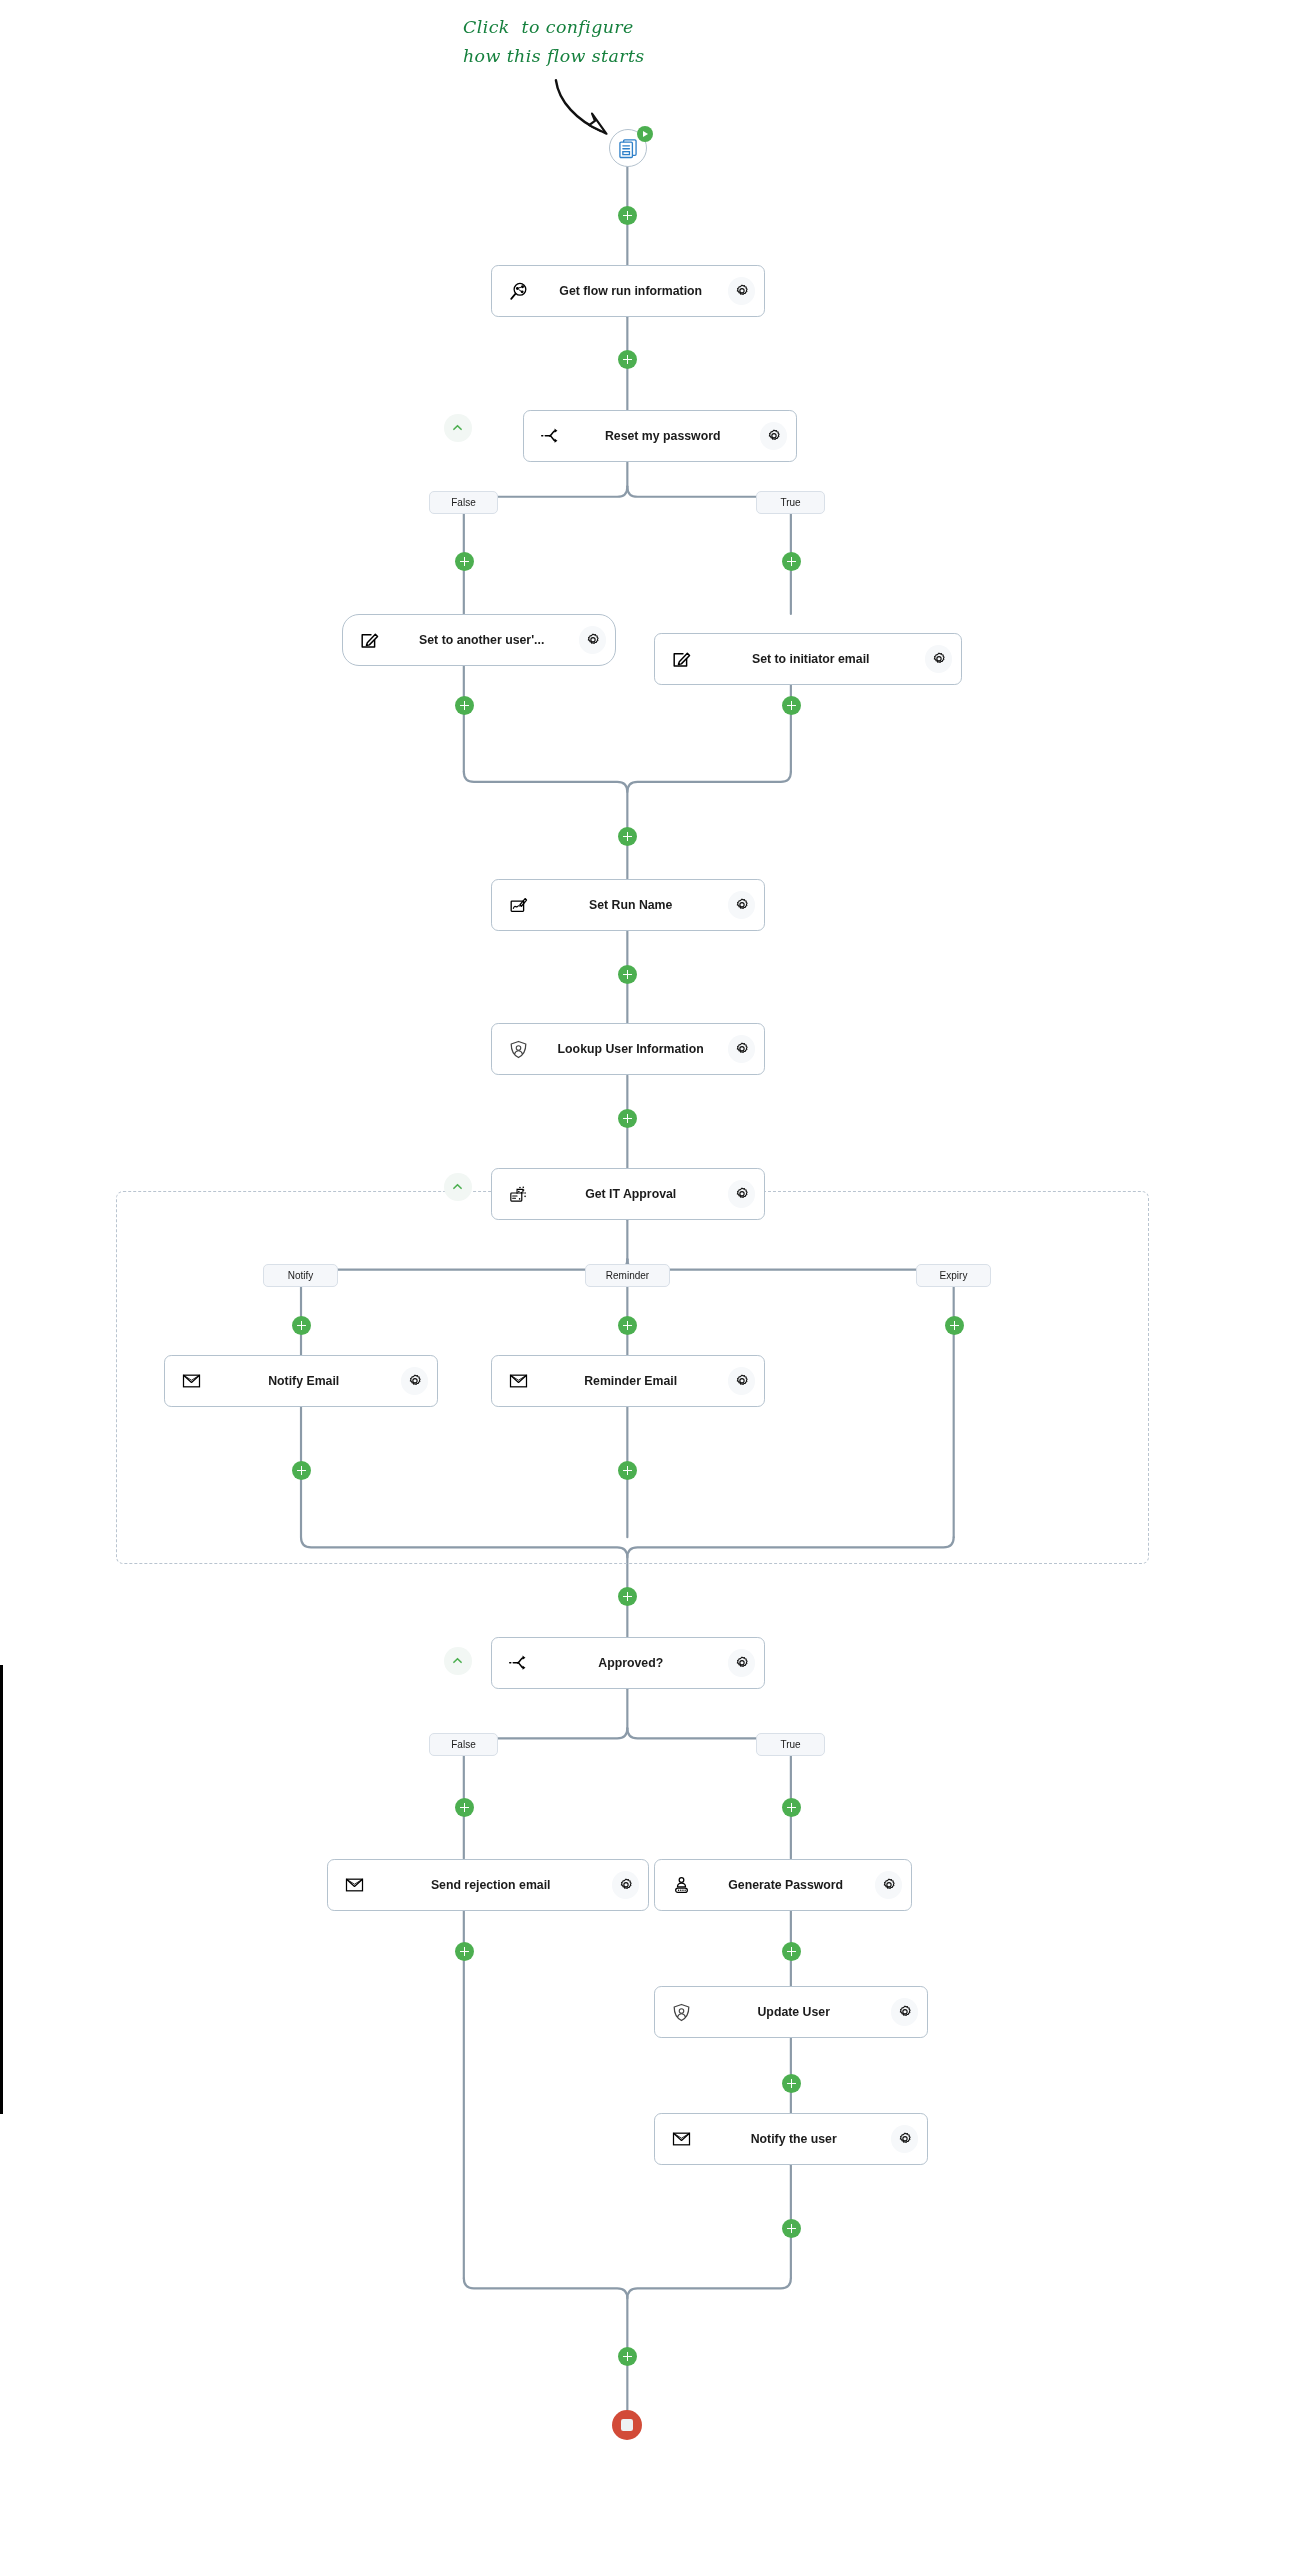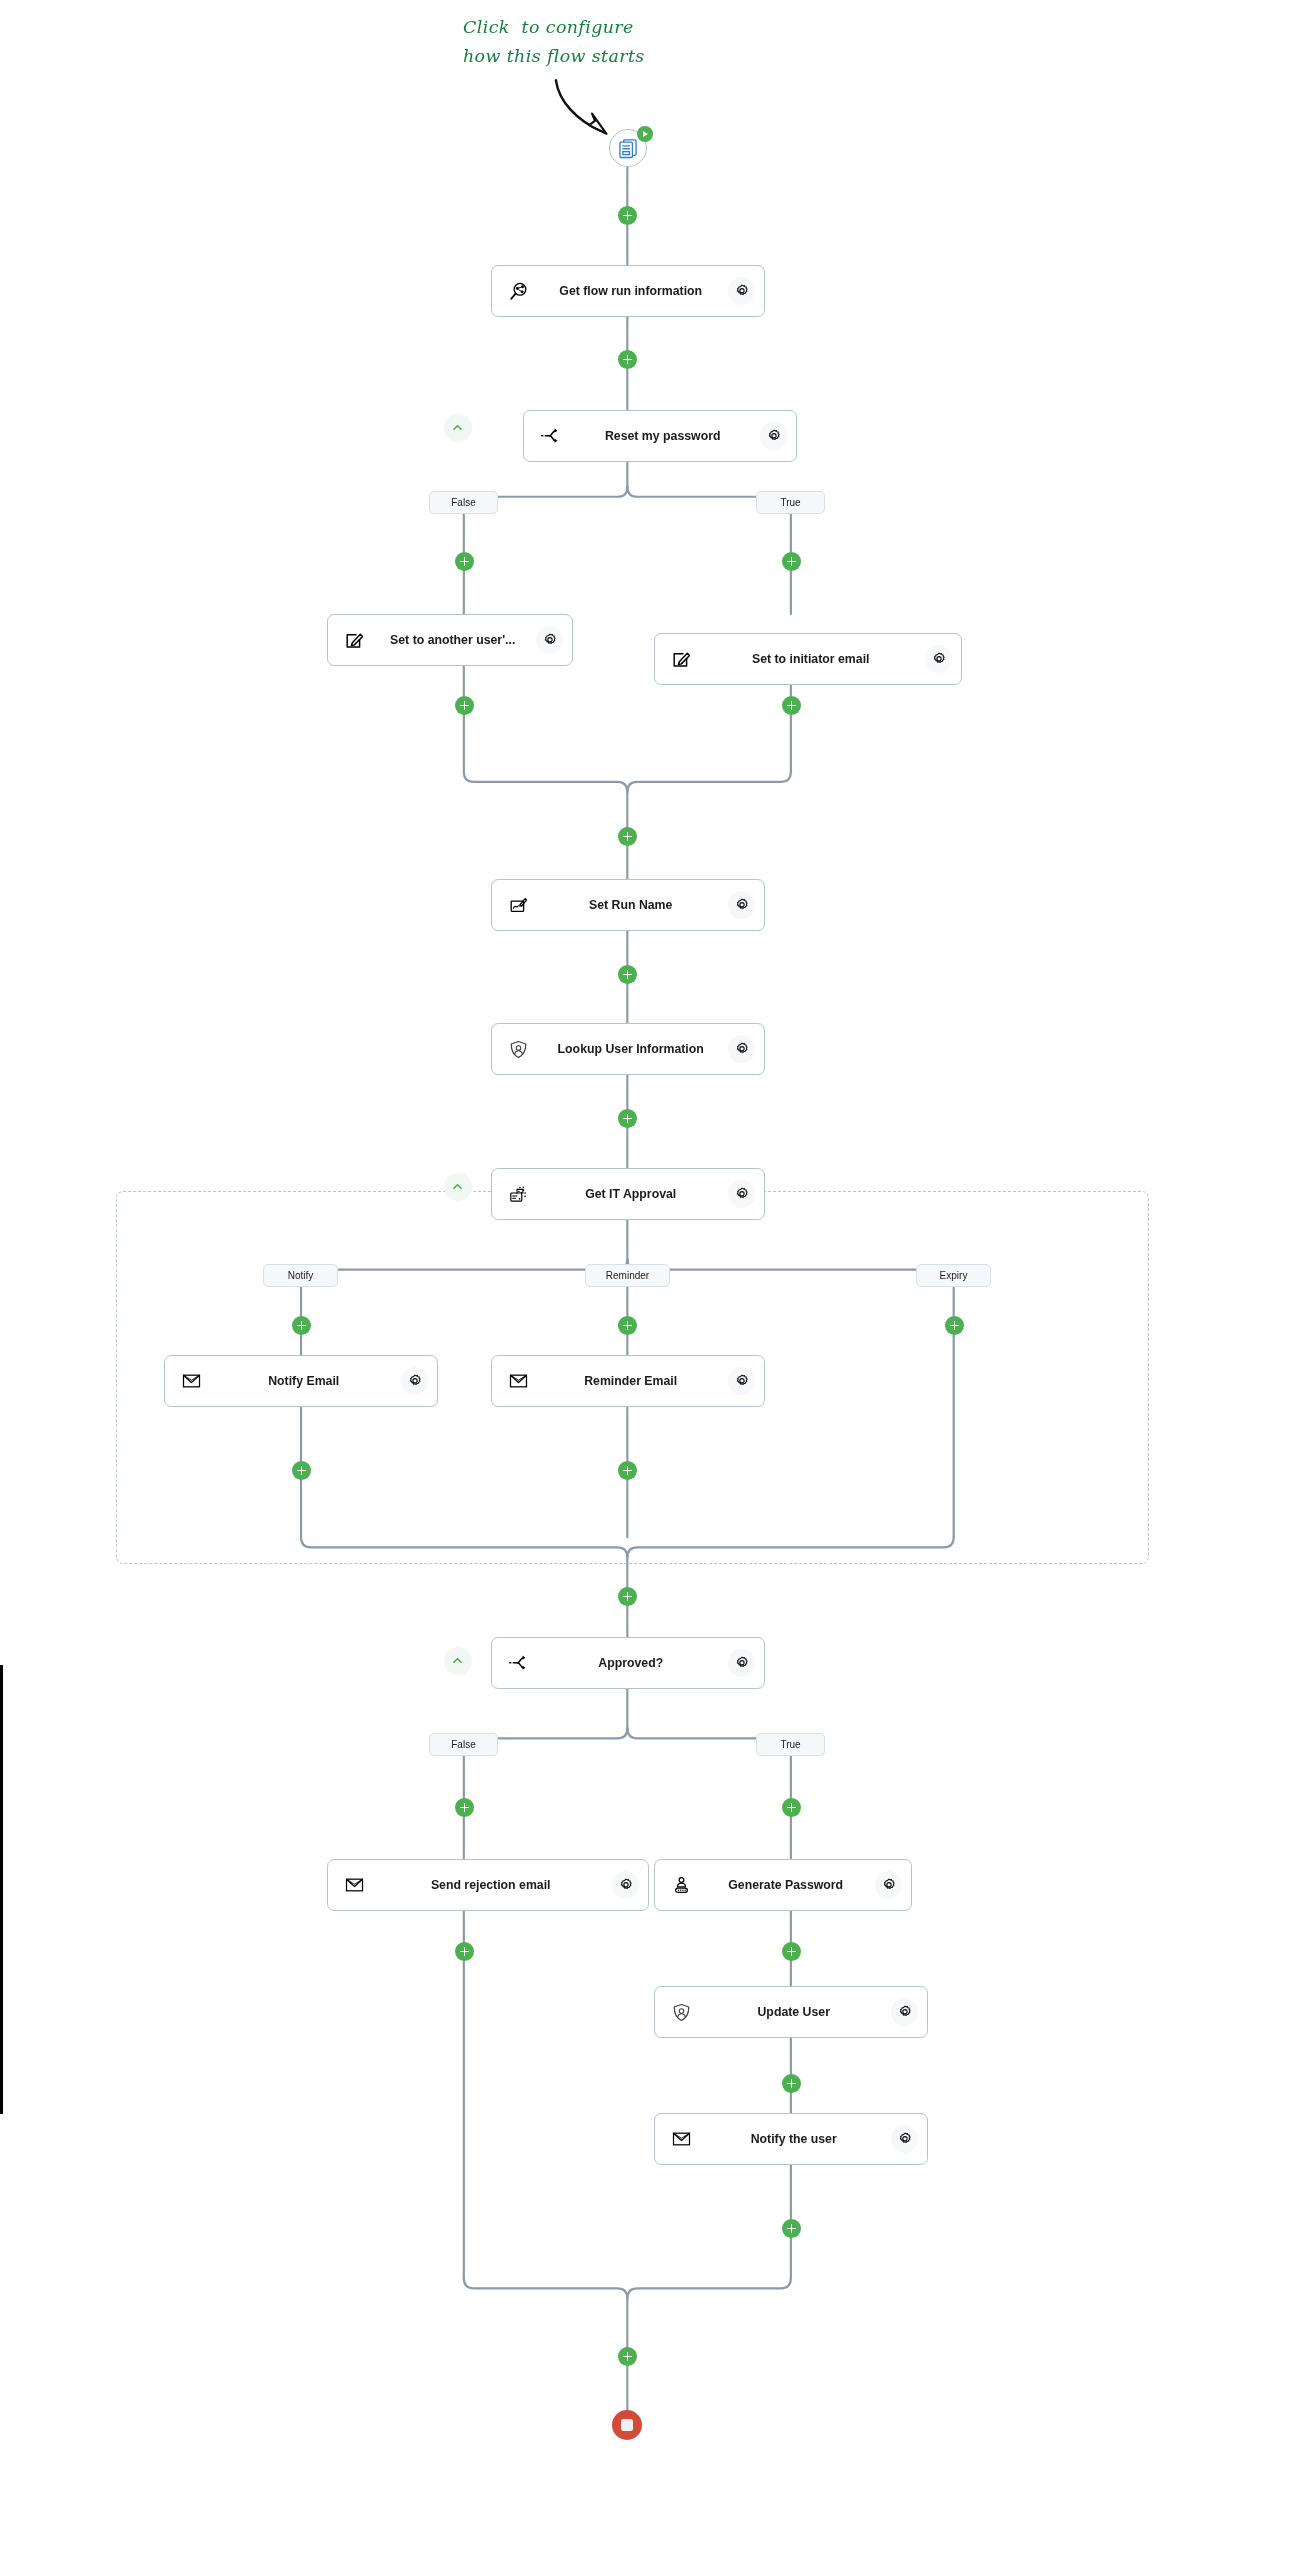--- a/index.html
+++ b/index.html
@@ -395,21 +395,21 @@
     </span>
     <span class="node-label">Reset my password</span>
     <span class="node-gear">
       <svg width="16" height="16" viewBox="0 0 24 24" xmlns="http://www.w3.org/2000/svg">
         <path fill="none" stroke="#111" stroke-width="1.7" stroke-linejoin="round" d="M12 3.2l1.6 1.1 1.9-.4.9 1.7 1.9.5-.1 1.9 1.4 1.3-.9 1.7.5 1.9-1.7.9-.6 1.8-1.9.1-1.3 1.4-1.7-.9-1.9.5-.9-1.7-1.8-.6-.1-1.9L5 11.9l.9-1.7L5.4 8.3 7.1 7.4 7.7 5.6l1.9-.1z"></path>
         <circle cx="12" cy="11.6" r="3.2" fill="none" stroke="#111" stroke-width="1.7"></circle>
       </svg>
     </span>
   </div>
 
-  <div class="node" style="left:327px; top:614px; width:246px;">
+  <div class="node" style="left:342px; top:614px; width:274px;border-radius:17px;">
     <span class="node-icon">
       <svg width="19" height="19" viewBox="0 0 26 26" xmlns="http://www.w3.org/2000/svg">
         <path d="M3,5 L15,5 M3,5 L3,22 L20,22 L20,12" fill="none" stroke="#000" stroke-width="2" stroke-linecap="round" stroke-linejoin="round"></path>
         <path d="M10,16 L21,4.5 L24,7.5 L12.8,19 L8.8,19.8 Z" fill="none" stroke="#000" stroke-width="2" stroke-linejoin="round"></path>
       </svg>
     </span>
     <span class="node-label">Set to another user'...</span>
     <span class="node-gear">
       <svg width="16" height="16" viewBox="0 0 24 24" xmlns="http://www.w3.org/2000/svg">
         <path fill="none" stroke="#111" stroke-width="1.7" stroke-linejoin="round" d="M12 3.2l1.6 1.1 1.9-.4.9 1.7 1.9.5-.1 1.9 1.4 1.3-.9 1.7.5 1.9-1.7.9-.6 1.8-1.9.1-1.3 1.4-1.7-.9-1.9.5-.9-1.7-1.8-.6-.1-1.9L5 11.9l.9-1.7L5.4 8.3 7.1 7.4 7.7 5.6l1.9-.1z"></path>

